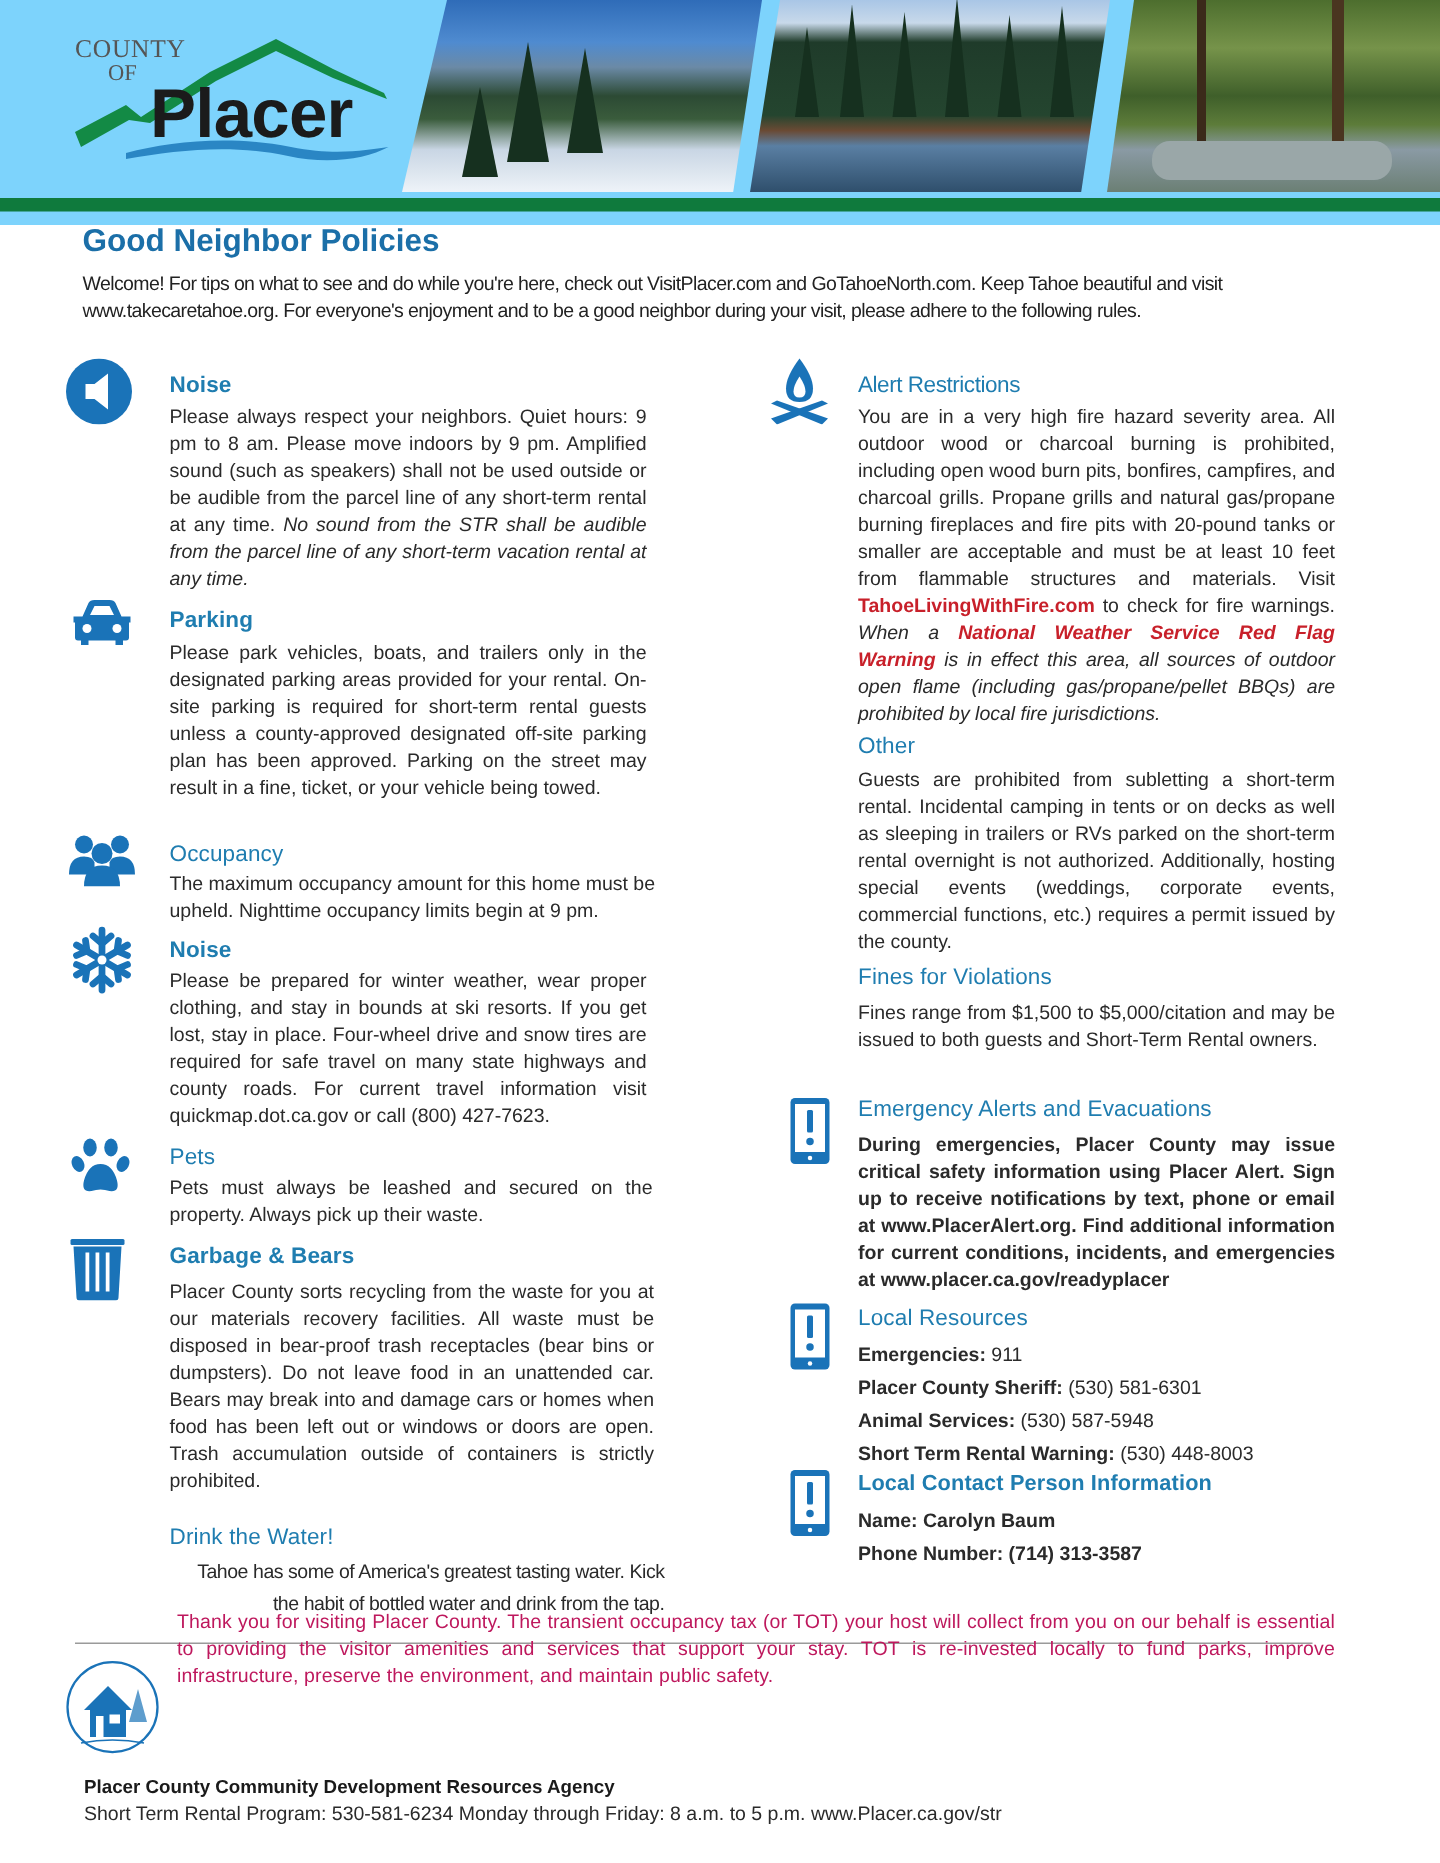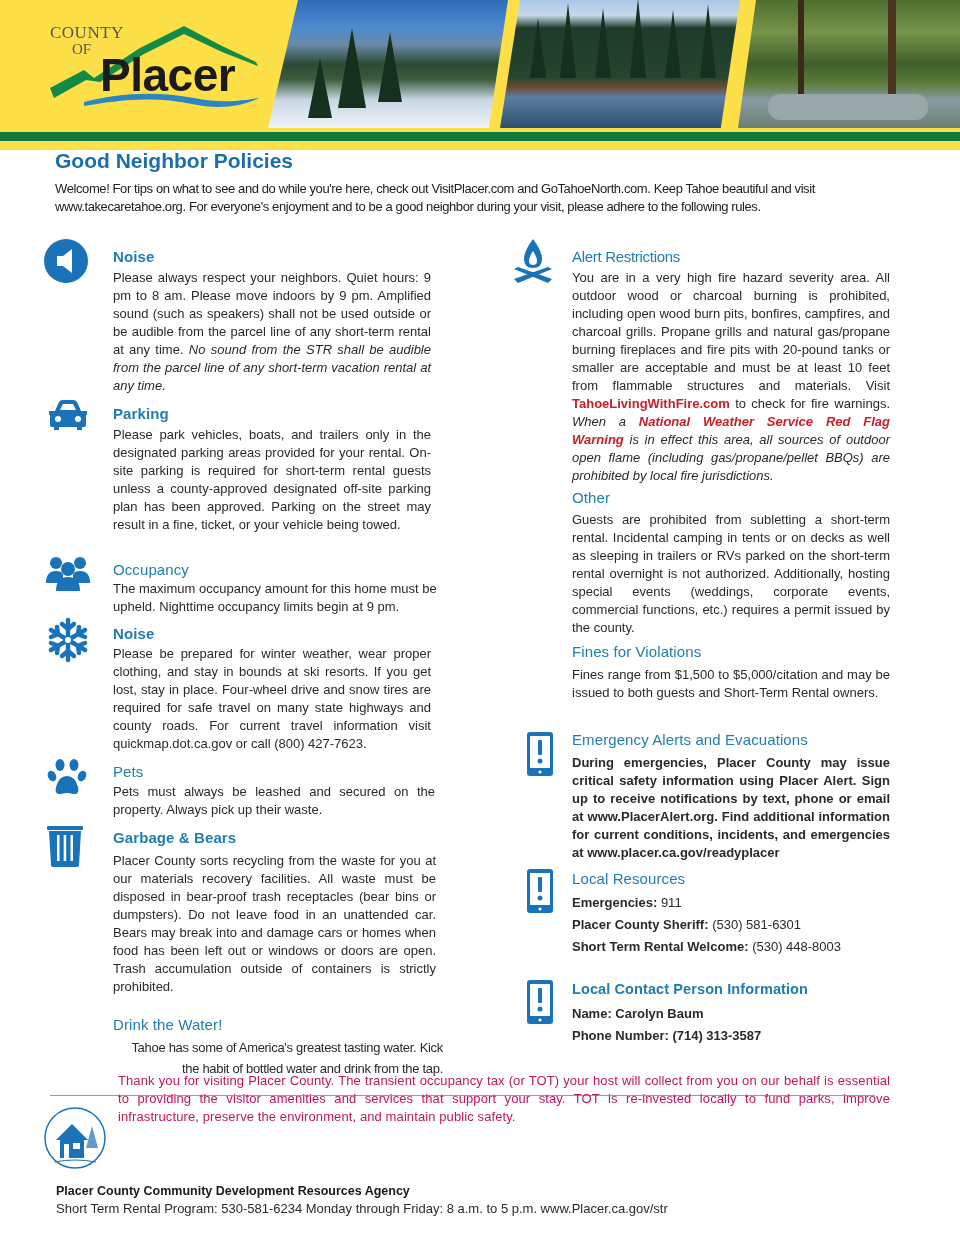--- a/index.html
+++ b/index.html
@@ -1,20 +1,20 @@
 <!DOCTYPE html>
 <html><head>
 <meta charset="utf-8">
 <style>
   * { box-sizing: border-box; margin: 0; padding: 0; }
   html, body { width: 960px; height: 1242px; background: #ffffff; overflow: hidden; }
   body { font-family: "Liberation Sans", sans-serif; color: #222; position: relative; }
 
   
-  .header { position: absolute; left: 0; top: 0; width: 960px; height: 150px; background: #fde047; }
+  .header { position: absolute; left: 0; top: 0; width: 960px; height: 150px; background: #7dd3fc; }
   .logo { position: absolute; left: 44px; top: 18px; width: 230px; height: 100px; }
   .logo .county { position: absolute; left: 6px; top: 6px; font-family: "Liberation Serif", serif; font-size: 17px; letter-spacing: 0.5px; color: #555; line-height: 17px; }
   .logo .of { position: absolute; left: 28px; top: 23px; font-family: "Liberation Serif", serif; font-size: 15px; color: #555; }
   .logo .placer { position: absolute; left: 56px; top: 30px; font-family: "Liberation Sans", sans-serif; font-weight: 700; font-size: 46px; color: #1b1b1b; letter-spacing: -0.5px; }
   .logo svg { position: absolute; left: 0; top: 0; }
 
   .photos { position: absolute; left: 268px; top: 0; width: 692px; height: 128px; }
   .photo { position: absolute; top: 0; height: 128px; overflow: hidden; }
   .photo-1 { left: 0; width: 240px; clip-path: polygon(30px 0, 100% 0, 92% 100%, 0 100%);
     background: linear-gradient(180deg, #2f6cb8 0%, #4f8bd0 22%, #6b8aa6 35%, #2c4a34 50%, #3a5c3c 62%, #c9d6e4 78%, #eef3f8 100%); }
@@ -214,21 +214,22 @@
       <rect x="1" y="1" width="26" height="44" rx="3" fill="#1a73b8"></rect>
       <rect x="4" y="5" width="20" height="32" fill="#fff"></rect>
       <rect x="12" y="9" width="4" height="15" rx="1" fill="#1a73b8"></rect>
       <circle cx="14" cy="30" r="2.5" fill="#1a73b8"></circle>
       <circle cx="14" cy="41" r="1.5" fill="#fff"></circle>
     </svg>
     <div class="sec-title" style="left:62px; top:0;">Local Resources</div>
     <div class="sec-body" style="left:62px; top:22px; width:318px; text-align:left; line-height:22px;">
       <div><span class="b">Emergencies:</span> <span>911</span></div>
       <div><span class="b">Placer County Sheriff:</span> <span>(530) 581-6301</span></div>
-      <div><span class="b">Short Term Rental Welcome:</span> <span>(530) 448-8003</span></div>
+      <div><span class="b">Animal Services:</span> <span>(530) 587-5948</span></div>
+      <div><span class="b">Short Term Rental Warning:</span> <span>(530) 448-8003</span></div>
     </div>
   </div>
 
   <div class="section" style="top:736px; left:0; width:384px;">
     <svg class="icon" style="top:-2px; left:16px;" width="28" height="46" viewBox="0 0 28 46">
       <rect x="1" y="1" width="26" height="44" rx="3" fill="#1a73b8"></rect>
       <rect x="4" y="5" width="20" height="32" fill="#fff"></rect>
       <rect x="12" y="9" width="4" height="15" rx="1" fill="#1a73b8"></rect>
       <circle cx="14" cy="30" r="2.5" fill="#1a73b8"></circle>
       <circle cx="14" cy="41" r="1.5" fill="#fff"></circle>

